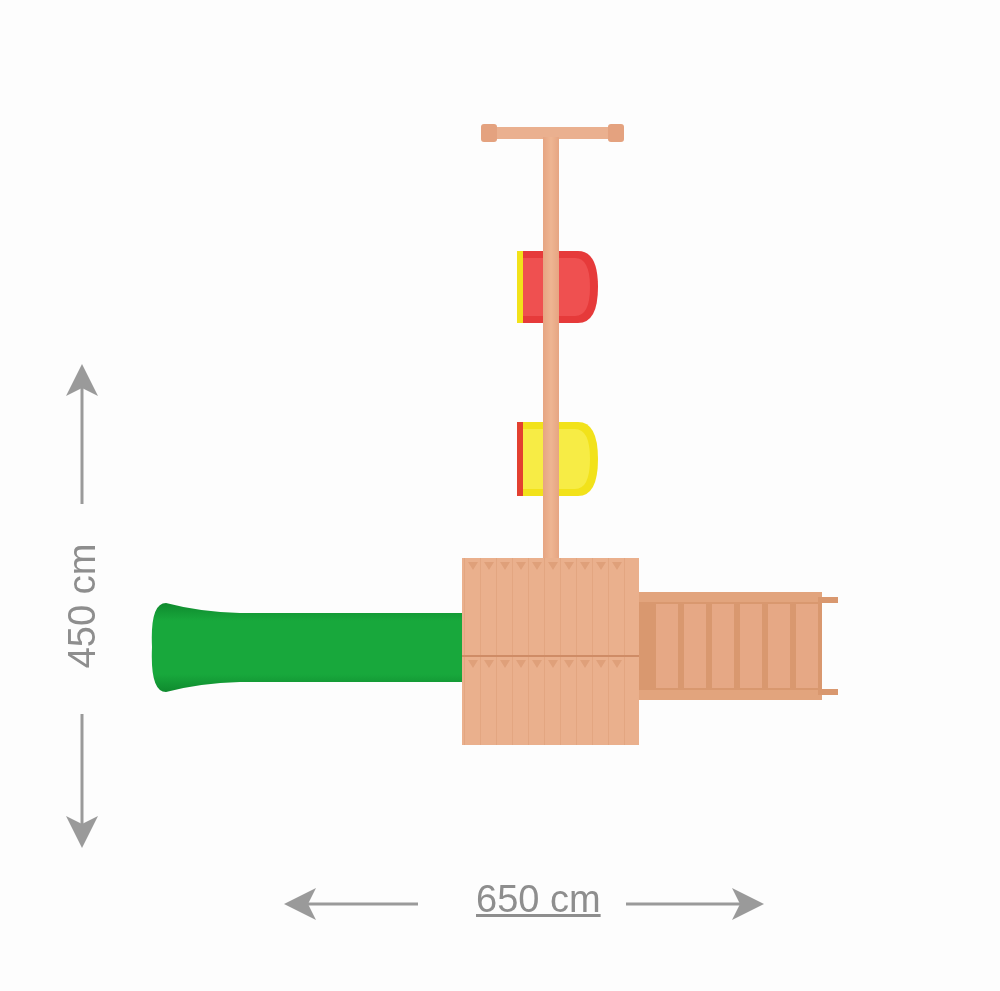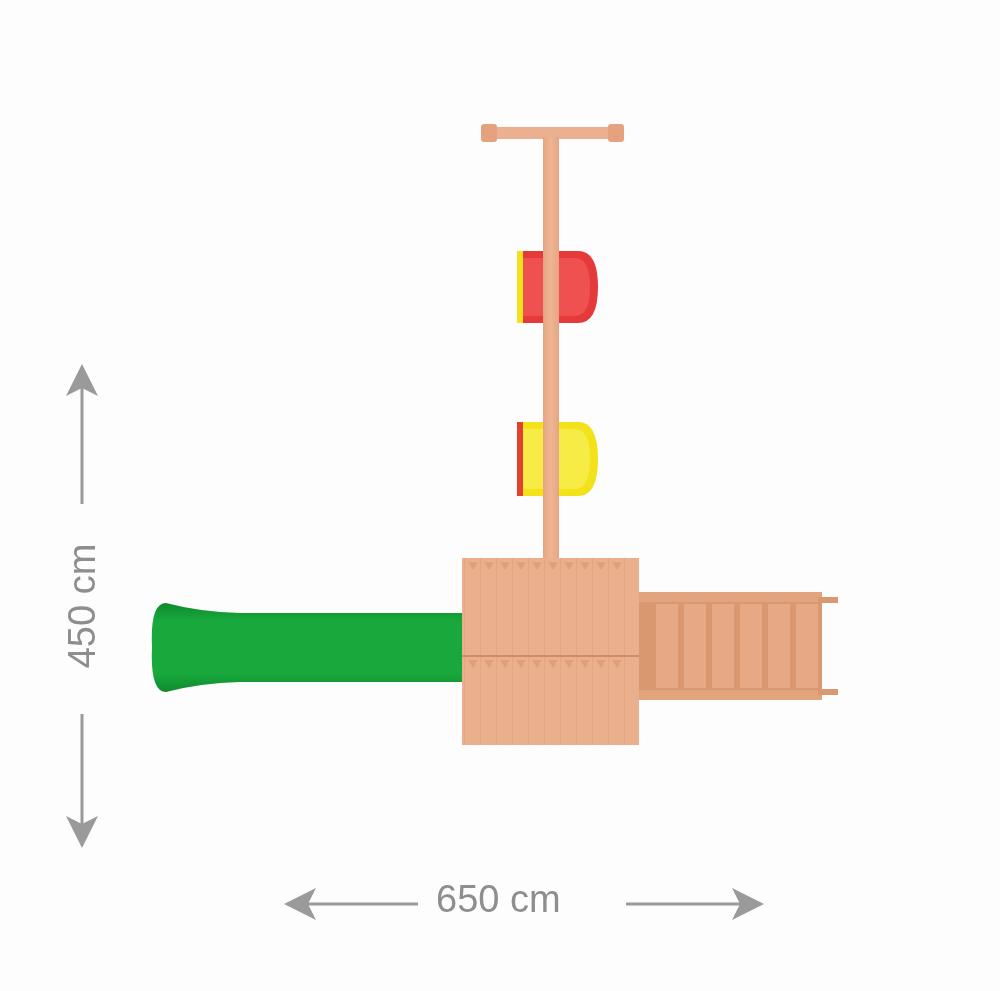--- a/index.html
+++ b/index.html
@@ -1,19 +1,19 @@
 <!DOCTYPE html>
 <html><head>
 <meta charset="utf-8">
 <style>
   html,body{margin:0;padding:0;background:#fdfdfd;}
   #stage{position:relative;width:1000px;height:991px;background:#fdfdfd;overflow:hidden;}
   svg{position:absolute;left:0;top:0;}
   .dim-label{position:absolute;font-family:"Liberation Sans",sans-serif;font-size:38px;color:#8e8e8e;white-space:nowrap;}
-  #label-width{left:436px;top:878px;}
+  #label-width{left:476px;top:878px;text-decoration:underline;}
   #label-height{left:82px;top:606px;transform:translate(-50%,-50%) rotate(-90deg);}
 </style>
 </head>
 <body>
 
 <div id="stage">
   <svg width="1000" height="991" viewBox="0 0 1000 991">
     <defs>
       <linearGradient id="slideGrad" x1="0" y1="0" x2="0" y2="1">
         <stop offset="0" stop-color="#0f8a2e"></stop>

